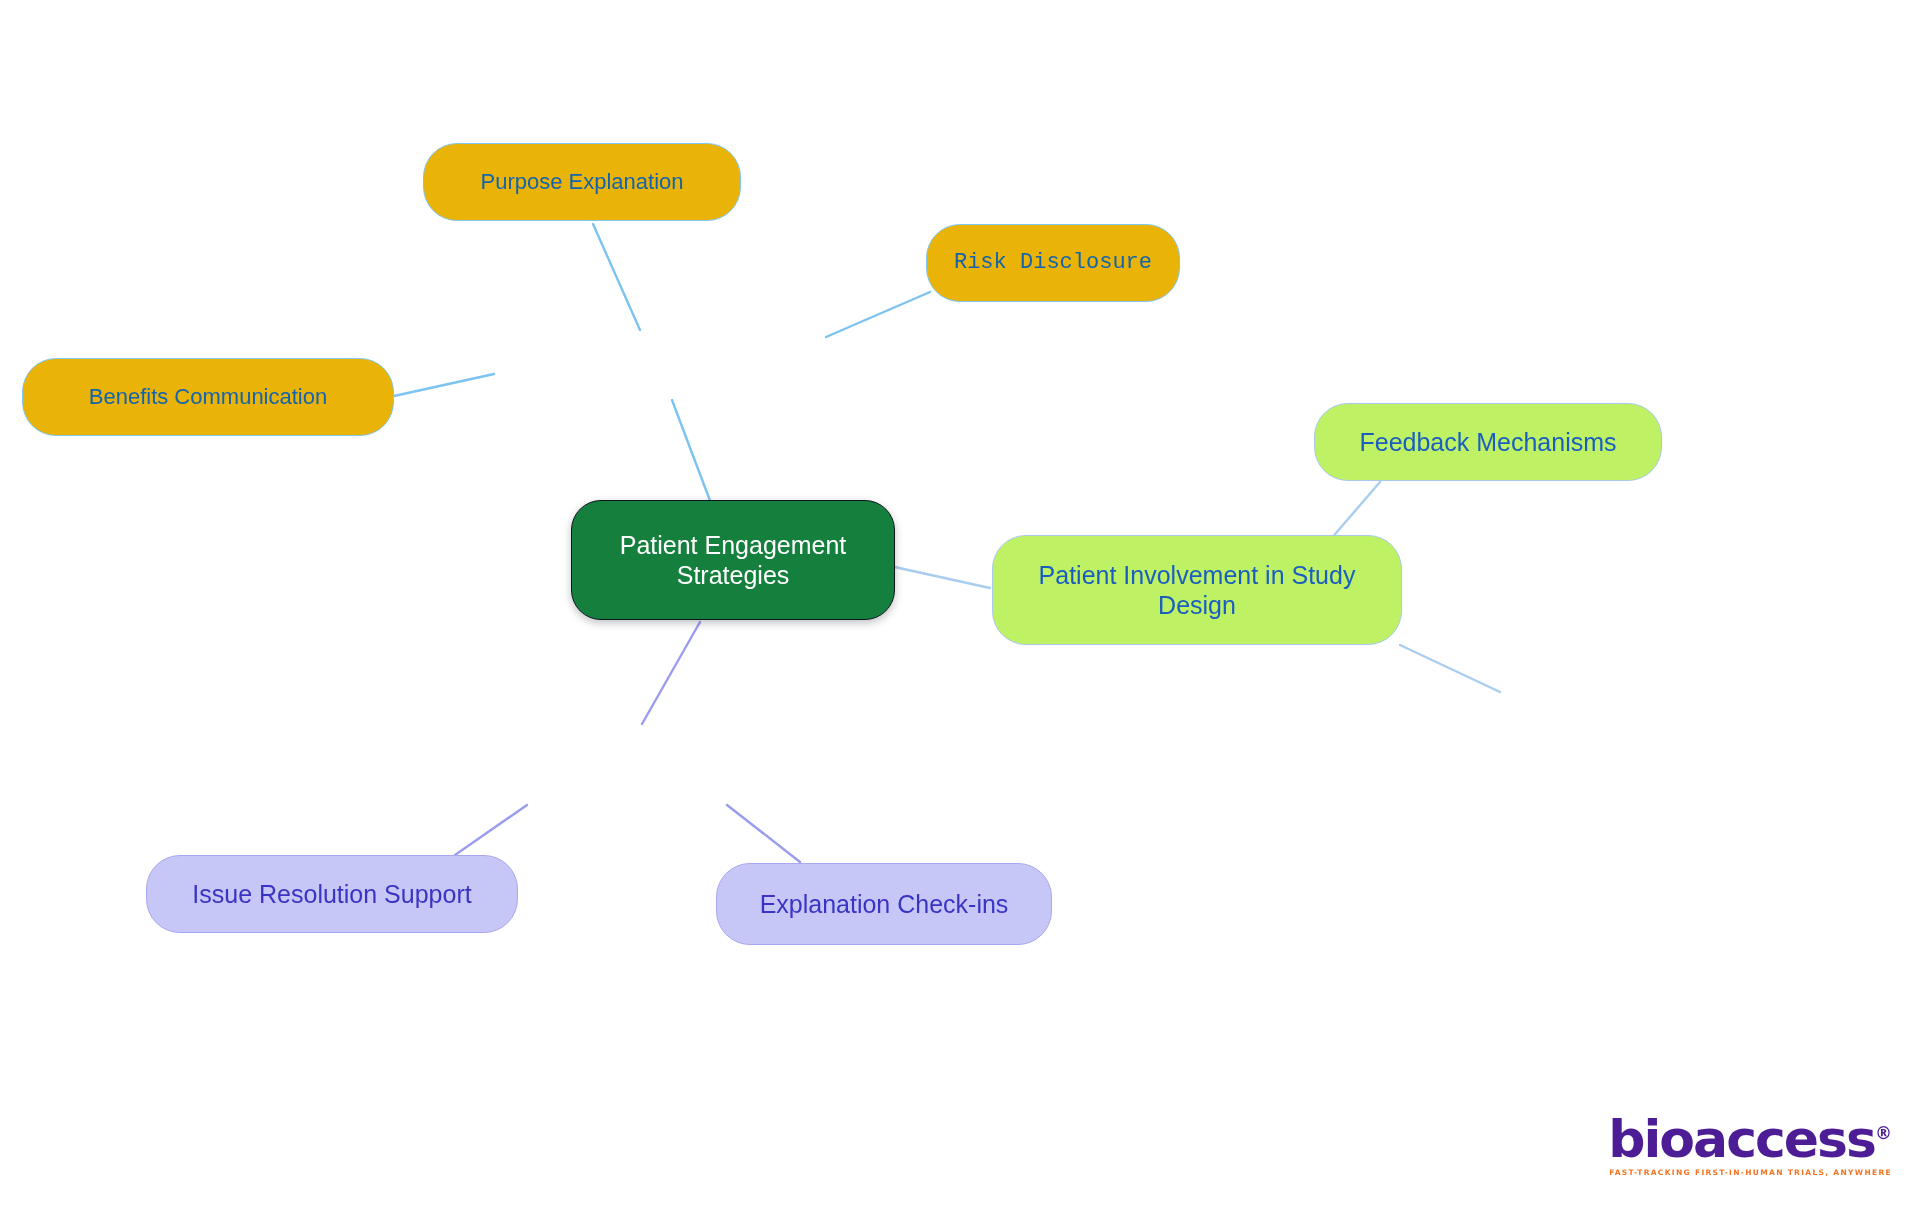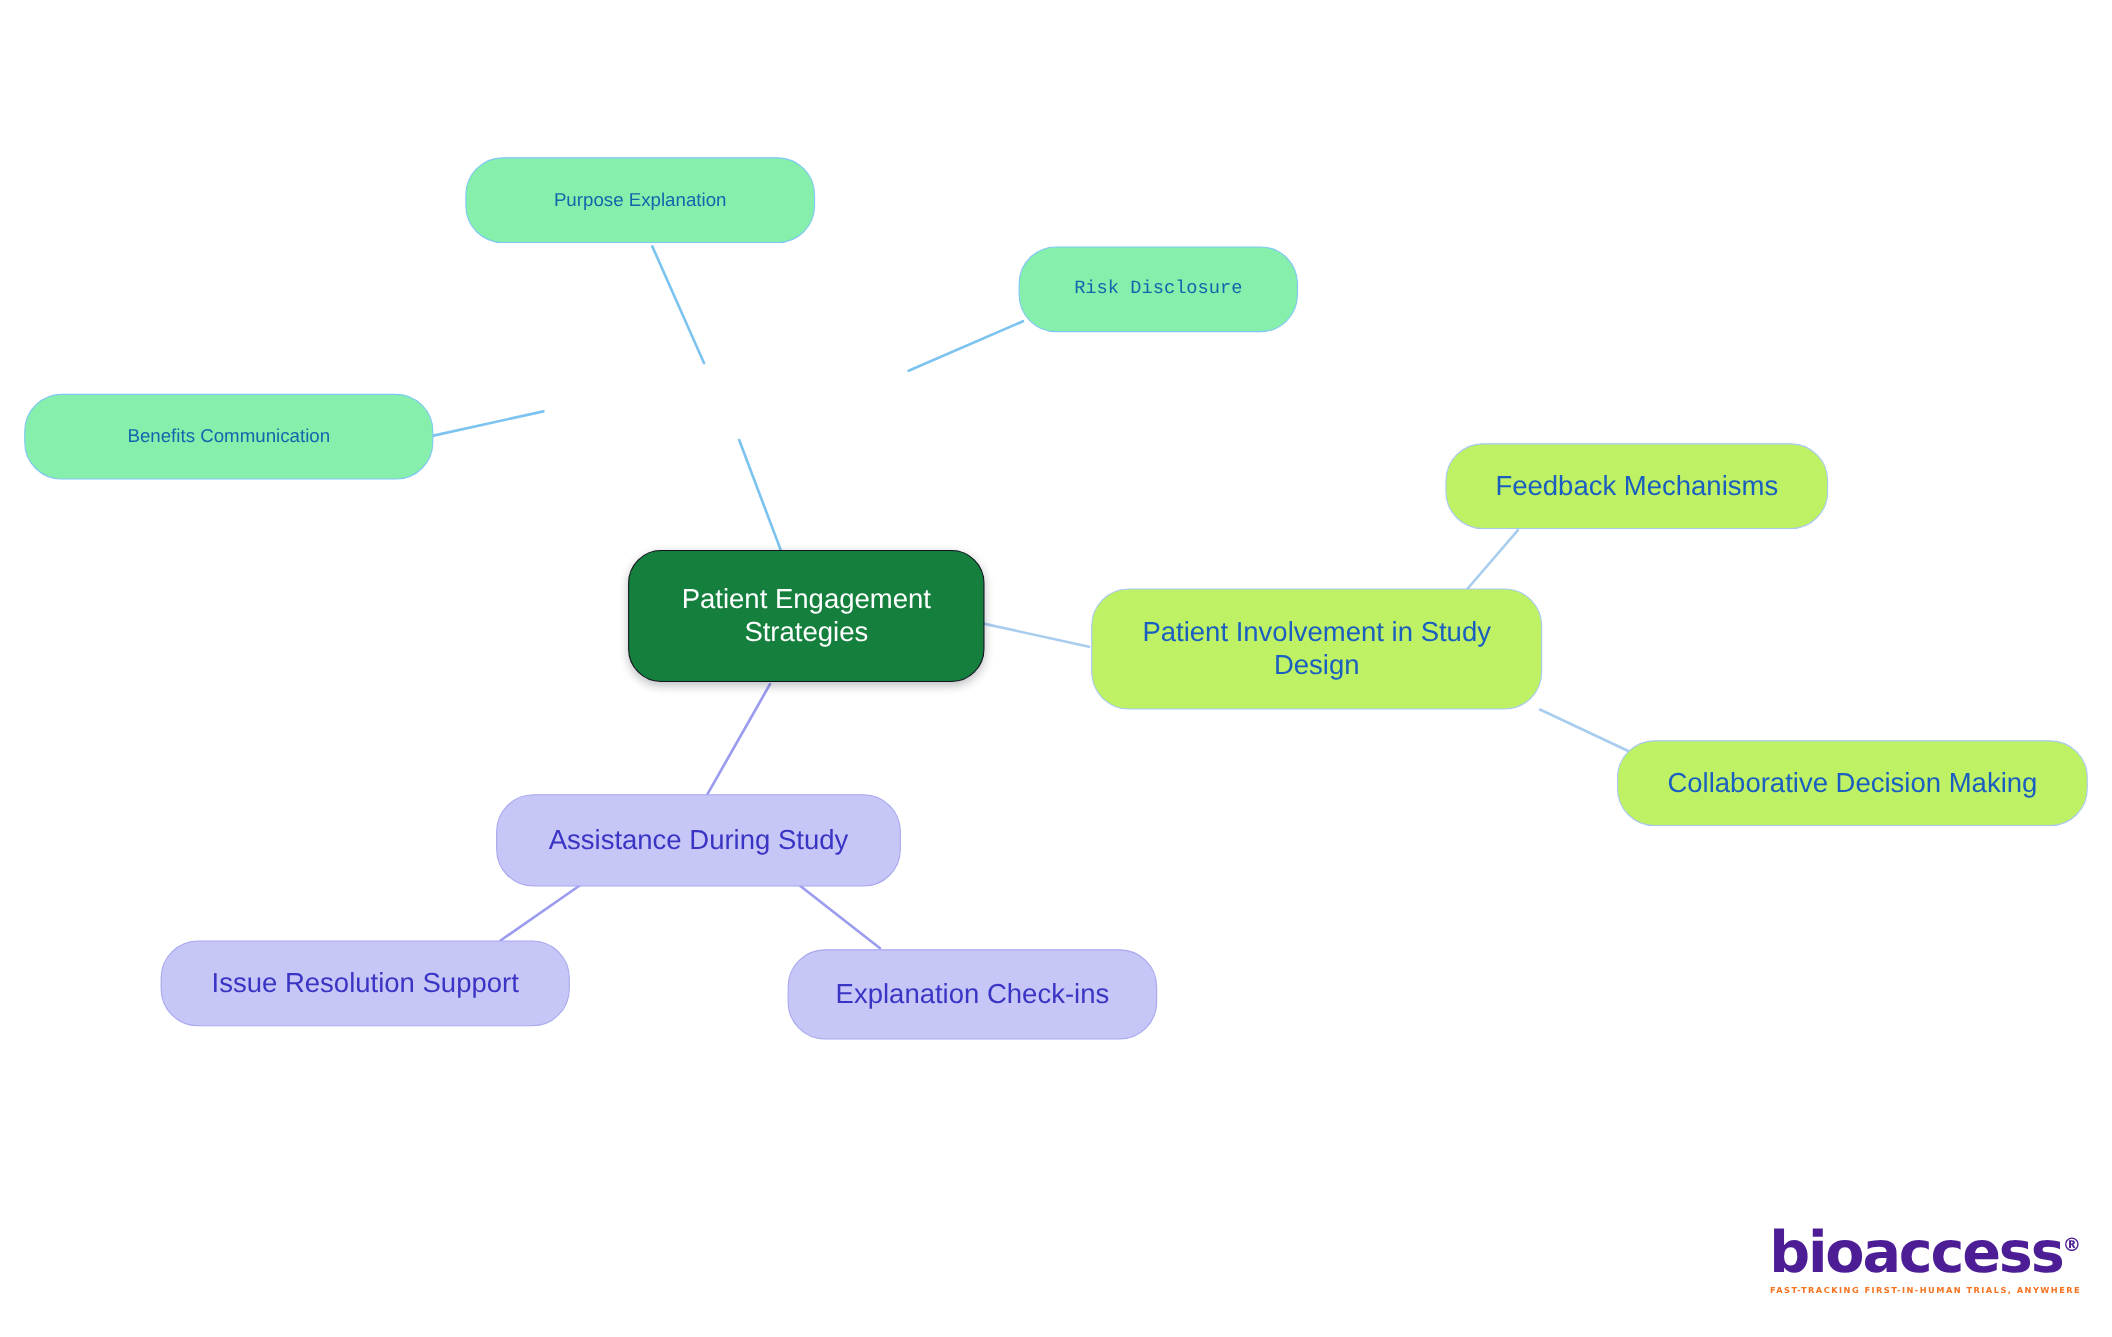--- a/index.html
+++ b/index.html
@@ -39,24 +39,24 @@
   }
   .node.root {
     background: #15803d;
     border-color: #0f1620;
     color: #ffffff;
     font-size: 25px;
     border-radius: 30px;
     box-shadow: 0 3px 9px rgba(10,16,26,0.26);
   }
   .node.blue-a {
-    background: #86efac;
+    background: #eab308;
     border-color: #7ec8f2;
     color: #1464ad;
-    font-size: 17px;
+    font-size: 22px;
   }
   .node.blue-b {
     background: #bef264;
     border-color: #a8c8ee;
     color: #1a5fc0;
     font-size: 25px;
   }
   .node.purple {
     background: #c7c7f7;
     border-color: #a8a7ef;
@@ -135,23 +135,21 @@
 
   <div class="node blue-a" style="left:926px; top:224px; width:254px; height:78px;font-family:Liberation Mono, monospace;">Risk Disclosure</div>
 
   <div class="node blue-a" style="left:22px; top:358px; width:372px; height:78px;">Benefits Communication</div>
 
   <div class="node blue-b" style="left:992px; top:535px; width:410px; height:110px;">Patient Involvement in Study
 Design</div>
 
   <div class="node blue-b" style="left:1314px; top:403px; width:348px; height:78px;">Feedback Mechanisms</div>
 
-  <div class="node blue-b" style="left:1470px; top:673px; width:428px; height:78px;">Collaborative Decision Making</div>
 
-  <div class="node purple" style="left:451px; top:722px; width:368px; height:84px;">Assistance During Study</div>
 
   <div class="node purple" style="left:146px; top:855px; width:372px; height:78px;">Issue Resolution Support</div>
 
   <div class="node purple" style="left:716px; top:863px; width:336px; height:82px;">Explanation Check-ins</div>
 
   <div id="logo">
     <span class="word"><span>bioaccess</span><span class="reg">®</span></span>
     <span class="tagline">FAST-TRACKING FIRST-IN-HUMAN TRIALS, ANYWHERE</span>
   </div>
 

